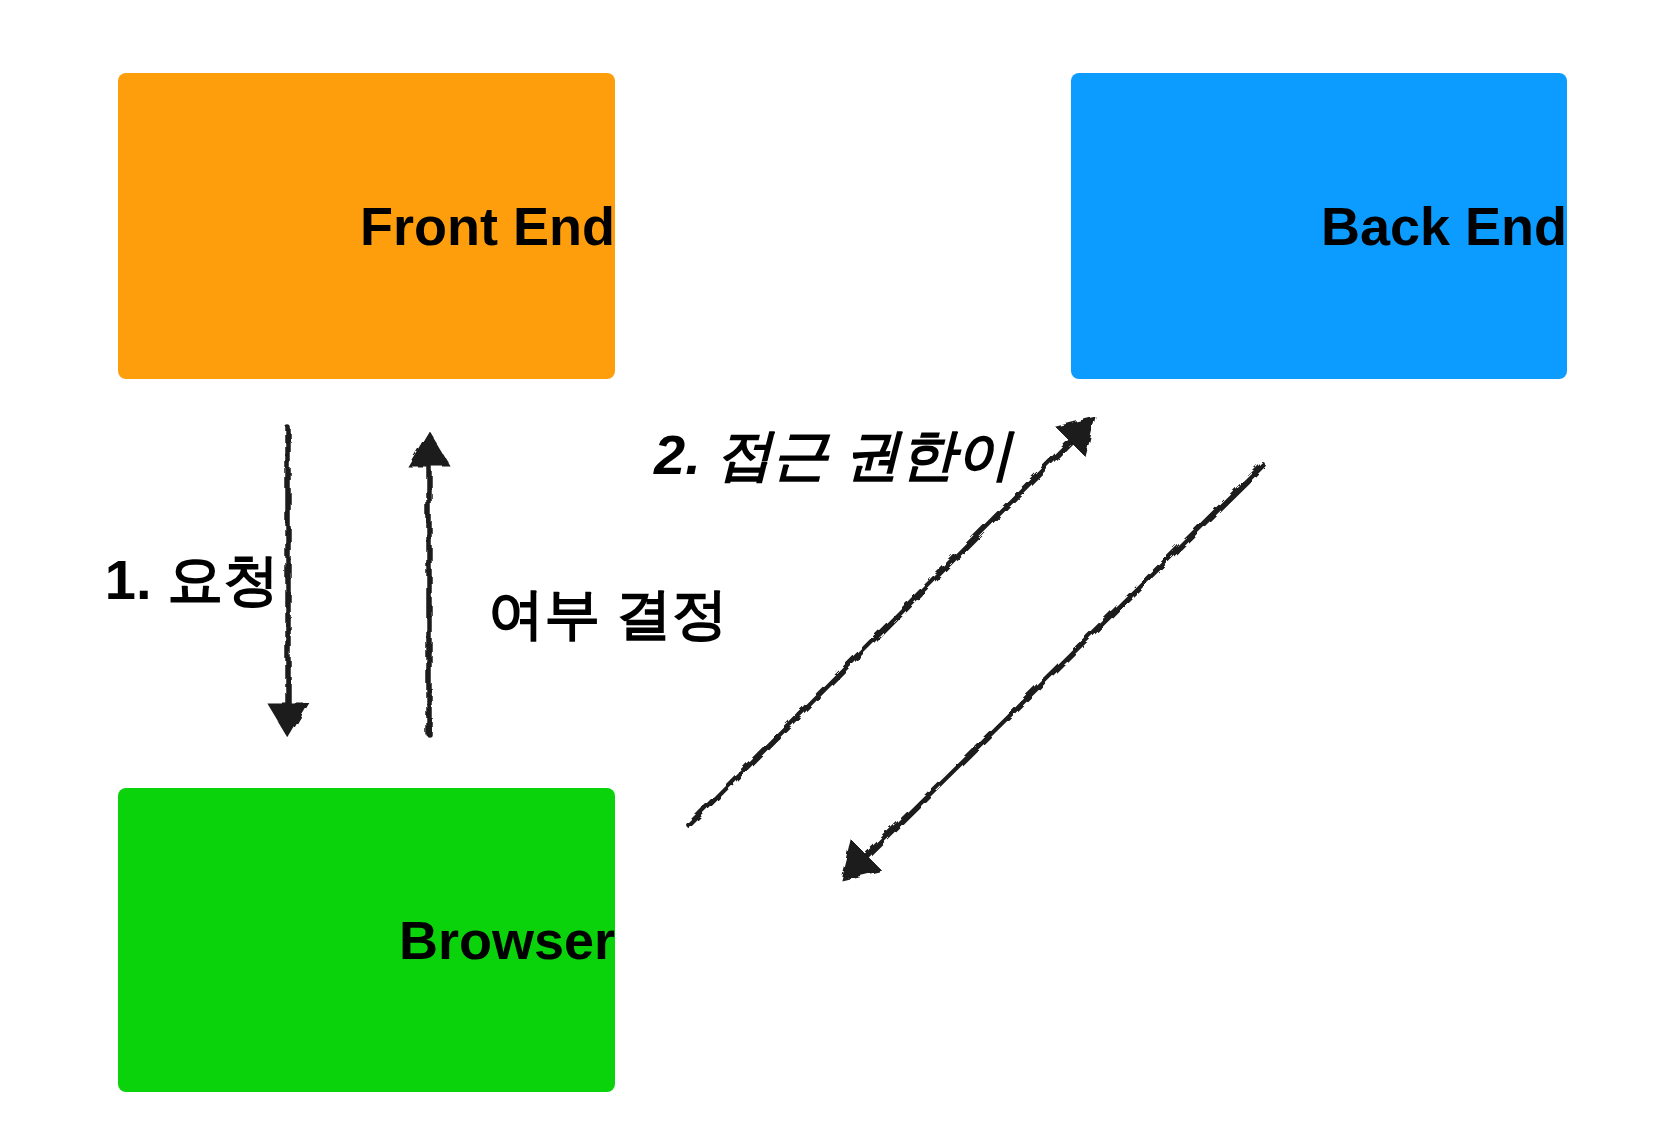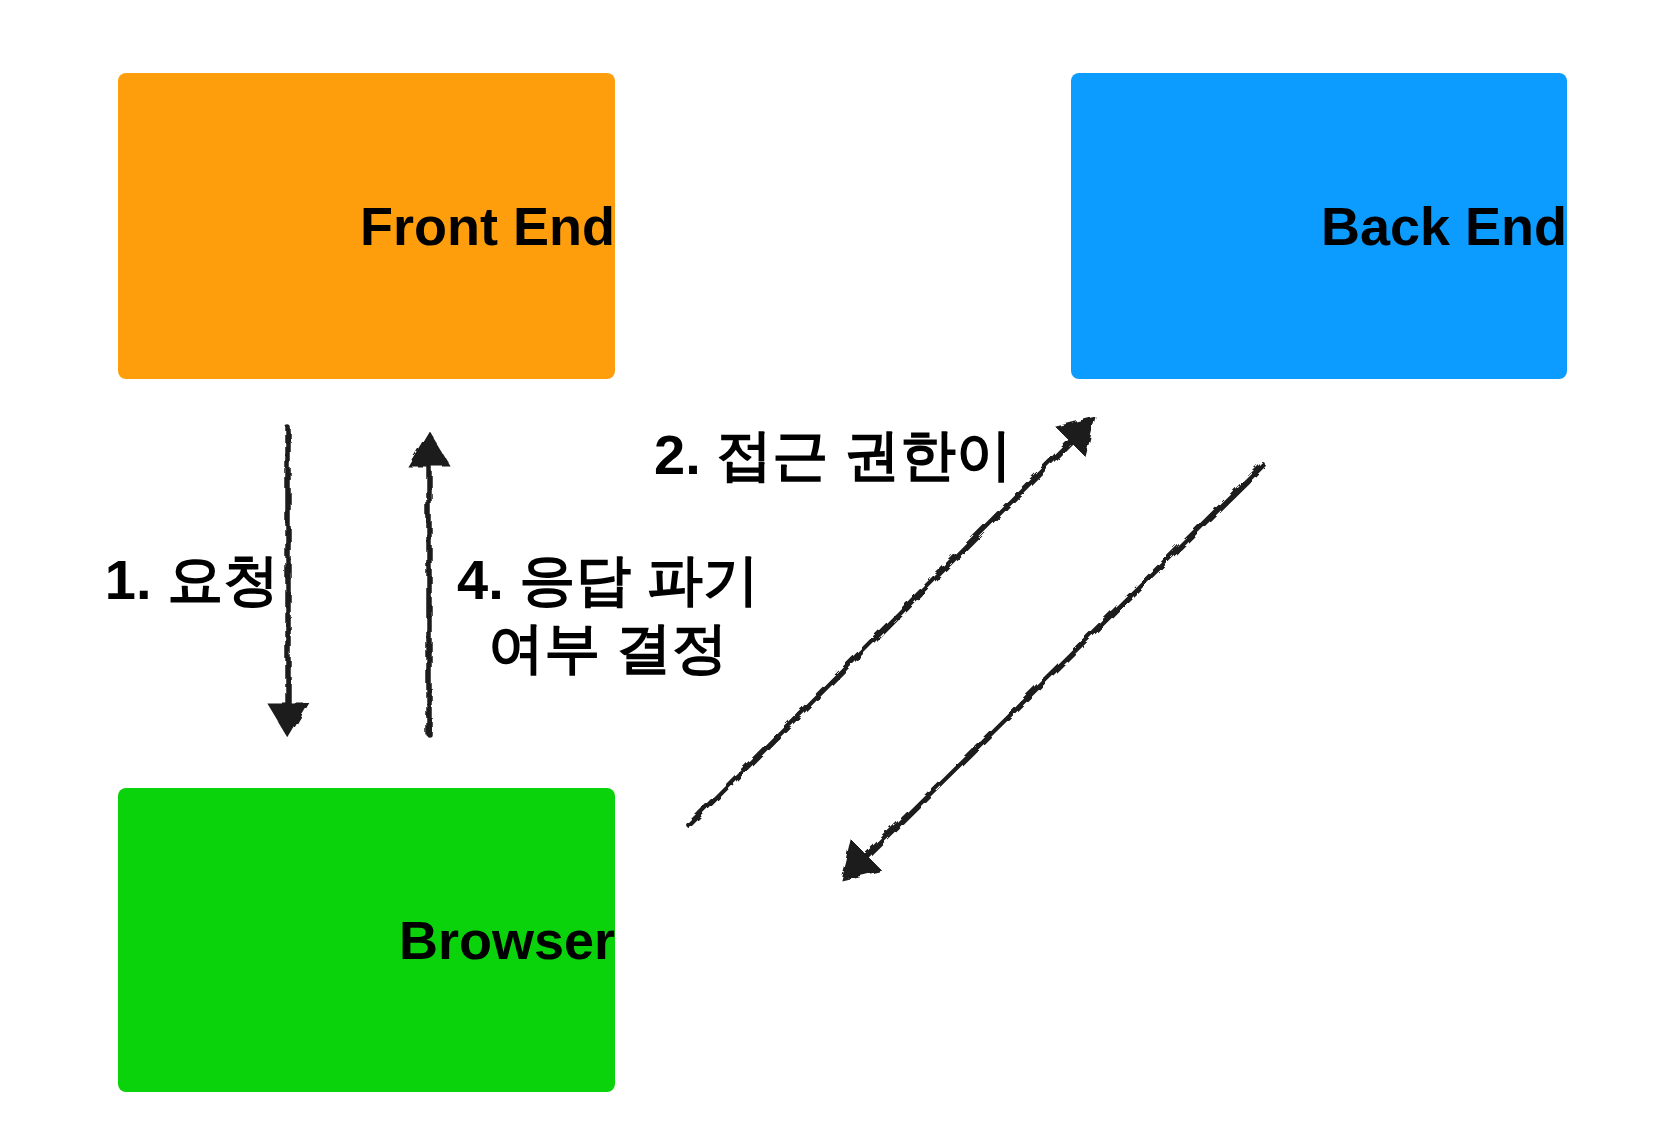--- a/index.html
+++ b/index.html
@@ -45,21 +45,21 @@
     transform: translate(-50%, -50%);
     font-size: 56px;
     font-weight: 700;
     line-height: 68px;
     color: #000000;
     text-align: center;
     white-space: nowrap;
   }
   .edge-label span { display: block; }
   .label-request           { left: 152px;  top: 580px; margin-left: 40px; }
-  .label-check-permission  { left: 833px;  top: 455px; }
+  .label-check-permission  { left: 833px;  top: 455px; font-style: italic; }
   .label-response          { left: 1155px; top: 724px; }
   .label-discard-decision  { left: 608px;  top: 614px; }
 </style>
 </head>
 <body>
 
 <div class="stage">
 
   <svg class="arrows-layer" viewBox="0 0 1670 1144" xmlns="http://www.w3.org/2000/svg">
     <defs>
@@ -92,17 +92,16 @@
   </div>
 
   <div class="edge-label label-request">1. 요청</div>
 
   <div class="edge-label label-check-permission">
     <span>2. 접근 권한이</span>
   </div>
 
 
   <div class="edge-label label-discard-decision">
-    <span>4. 응답 파기</span>
     <span>여부 결정</span>
   </div>
 
 </div>
 
 </body></html>

